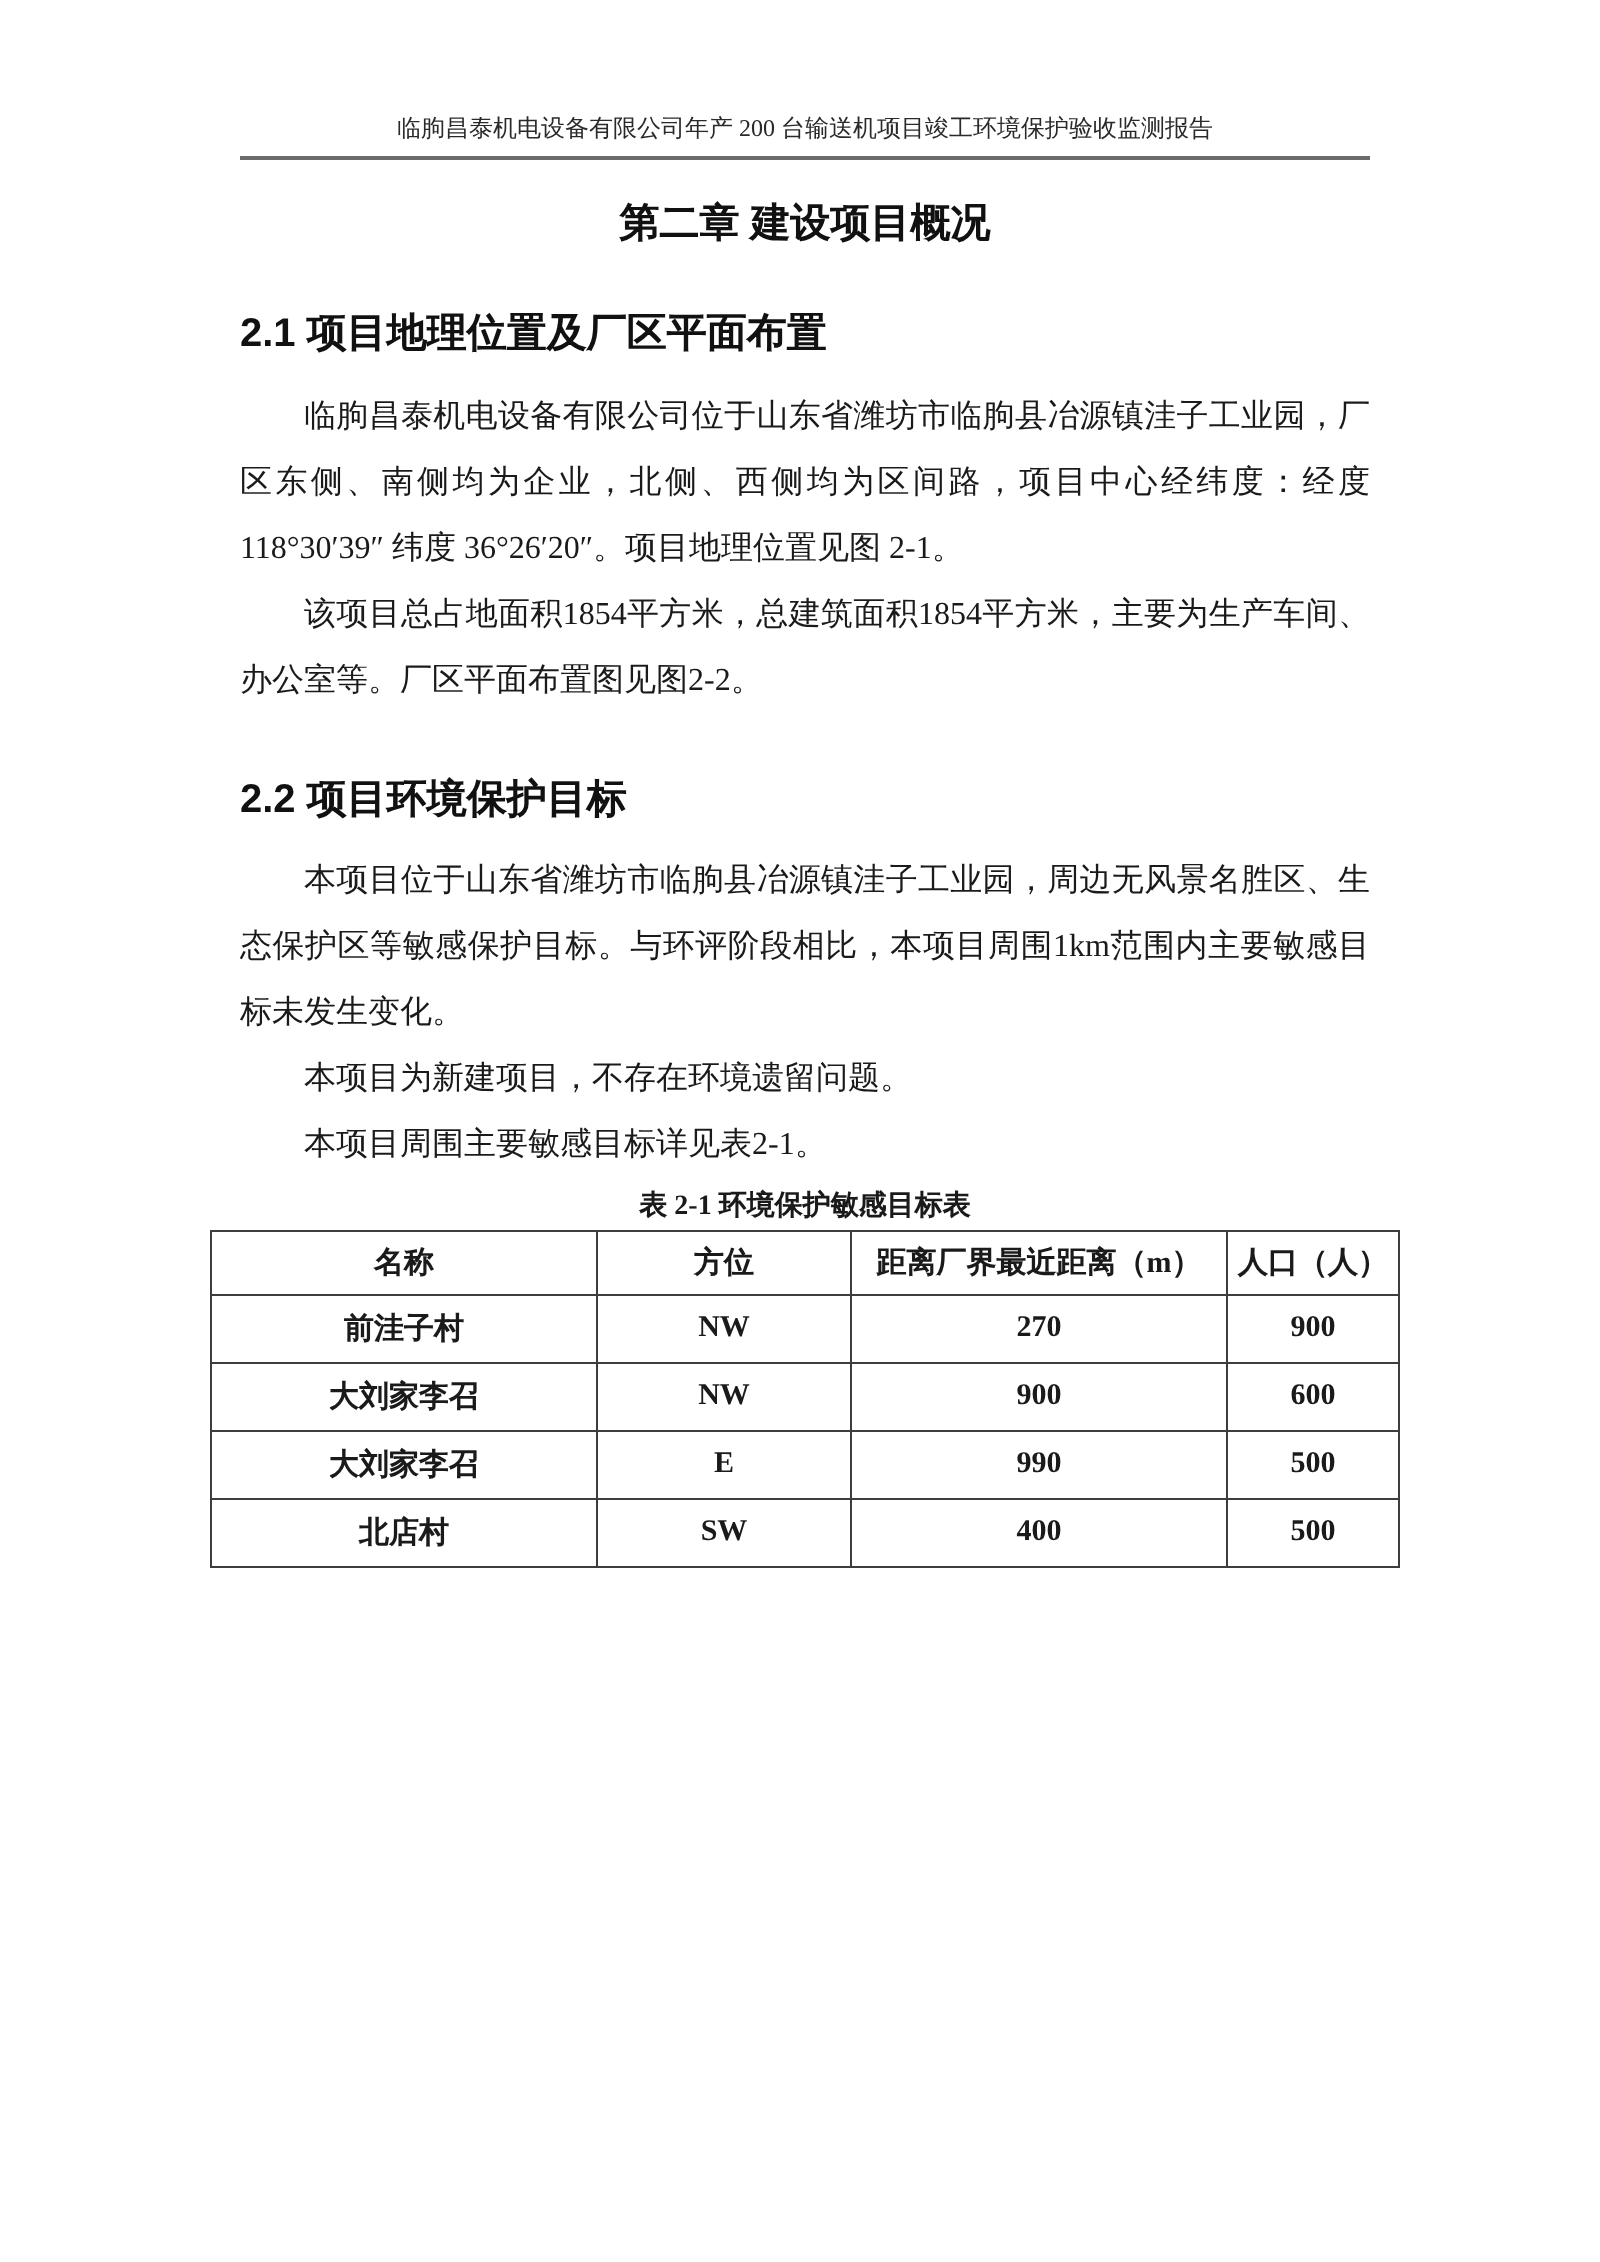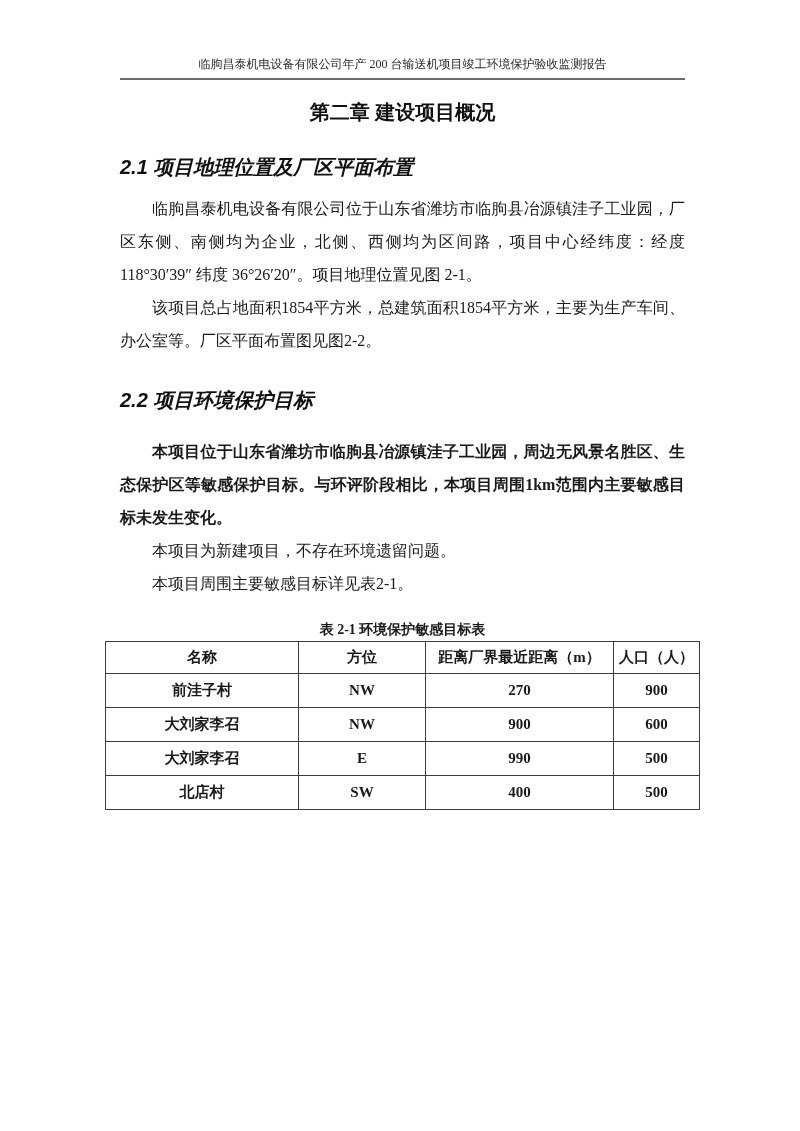--- a/index.html
+++ b/index.html
@@ -34,41 +34,39 @@
     font-family: "Liberation Sans", "DejaVu Sans", sans-serif;
     color: #111111;
   }
   .section-heading {
     margin: 27px 115px 0 120px;
     font-size: 20px;
     line-height: 26px;
     font-weight: bold;
     font-family: "Liberation Sans", "DejaVu Sans", sans-serif;
     color: #111111;
-    font-style: italic;
   }
   .section-heading.second {
     margin-top: 30px;
   }
   .body-para {
     margin: 0 115px 0 120px;
     font-size: 16px;
     line-height: 33px;
     text-align: justify;
     text-indent: 2em;
   }
   .body-para.lead {
     margin-top: 12px;
   }
   .body-para.lead2 {
-    margin-top: 22px;
-    font-weight: bold;
+    margin-top: 11px;
   }
   .table-caption {
-    margin: 21px 115px 0 120px;
+    margin: 6px 115px 0 120px;
     text-align: center;
     font-size: 14px;
     line-height: 18px;
     font-weight: bold;
   }
   table.sensitive-targets {
     margin: 2px 0 0 105px;
     width: 594px;
     border-collapse: collapse;
     table-layout: fixed;

